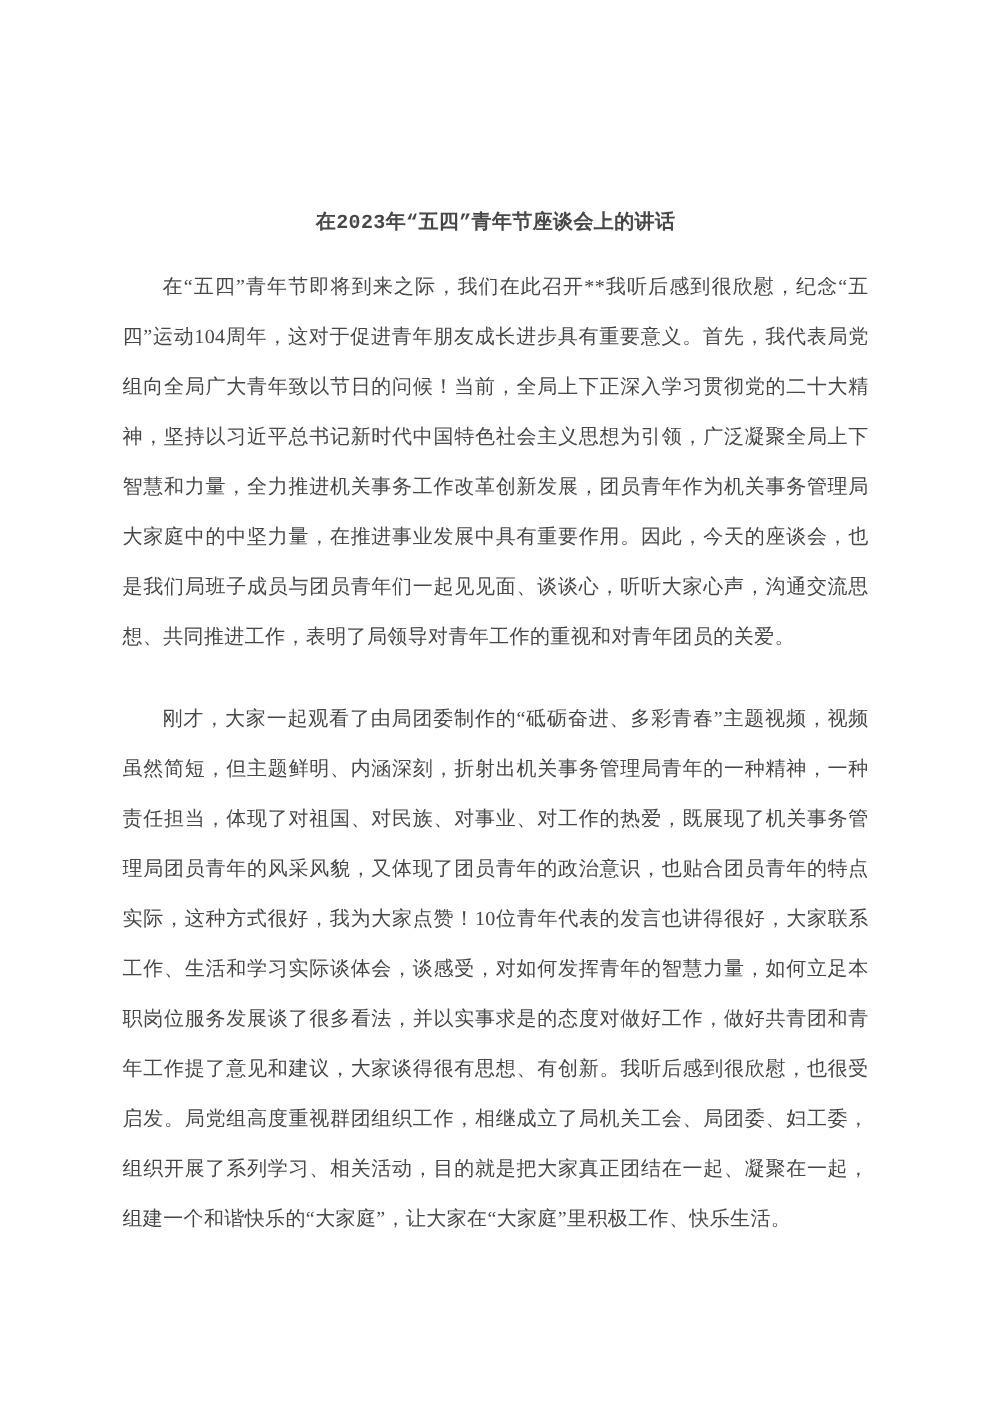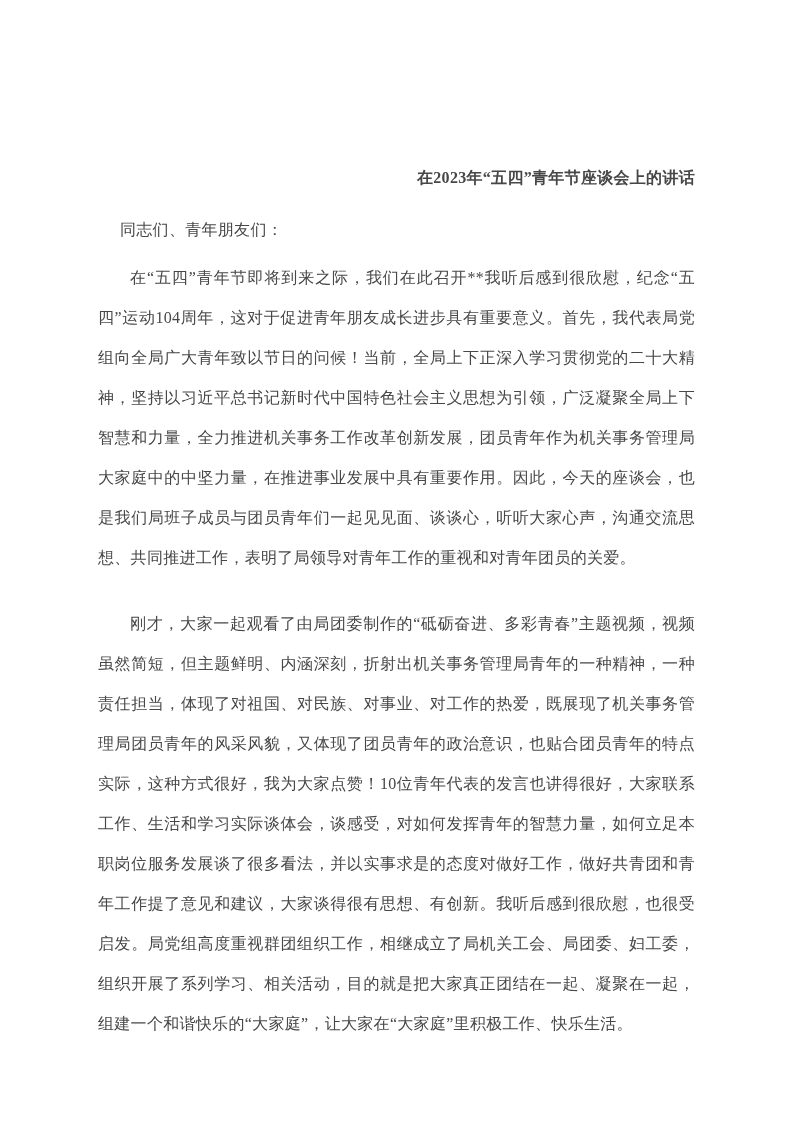--- a/index.html
+++ b/index.html
@@ -20,36 +20,36 @@
     width: 597px;
     font-family: "Liberation Serif", "DejaVu Serif", serif;
     font-size: 16px;
     line-height: 40px;
     color: #474747;
     letter-spacing: 0.3px;
   }
   .doc-title {
     font-weight: 700;
     margin: 0 0 12px 0;
-    text-align: right;
+    text-align: center;
+    font-family: Liberation Mono, monospace;
   }
   .salutation {
     margin: 0 0 8px 0;
     text-indent: 22px;
   }
   .para {
     margin: 0 0 26px 0;
     text-indent: 32px;
     text-align: justify;
   }
 </style>
 </head>
 <body>
 
 <div class="page">
   <div class="doc-title">在2023年“五四”青年节座谈会上的讲话</div>
 
-  <div class="salutation">同志们、青年朋友们：</div>
 
   <div class="para">在“五四”青年节即将到来之际，我们在此召开**我听后感到很欣慰，纪念“五四”运动104周年，这对于促进青年朋友成长进步具有重要意义。首先，我代表局党组向全局广大青年致以节日的问候！当前，全局上下正深入学习贯彻党的二十大精神，坚持以习近平总书记新时代中国特色社会主义思想为引领，广泛凝聚全局上下智慧和力量，全力推进机关事务工作改革创新发展，团员青年作为机关事务管理局大家庭中的中坚力量，在推进事业发展中具有重要作用。因此，今天的座谈会，也是我们局班子成员与团员青年们一起见见面、谈谈心，听听大家心声，沟通交流思想、共同推进工作，表明了局领导对青年工作的重视和对青年团员的关爱。</div>
 
   <div class="para">刚才，大家一起观看了由局团委制作的“砥砺奋进、多彩青春”主题视频，视频虽然简短，但主题鲜明、内涵深刻，折射出机关事务管理局青年的一种精神，一种责任担当，体现了对祖国、对民族、对事业、对工作的热爱，既展现了机关事务管理局团员青年的风采风貌，又体现了团员青年的政治意识，也贴合团员青年的特点实际，这种方式很好，我为大家点赞！10位青年代表的发言也讲得很好，大家联系工作、生活和学习实际谈体会，谈感受，对如何发挥青年的智慧力量，如何立足本职岗位服务发展谈了很多看法，并以实事求是的态度对做好工作，做好共青团和青年工作提了意见和建议，大家谈得很有思想、有创新。我听后感到很欣慰，也很受启发。局党组高度重视群团组织工作，相继成立了局机关工会、局团委、妇工委，组织开展了系列学习、相关活动，目的就是把大家真正团结在一起、凝聚在一起，组建一个和谐快乐的“大家庭”，让大家在“大家庭”里积极工作、快乐生活。</div>
 </div>
 
 </body></html>

